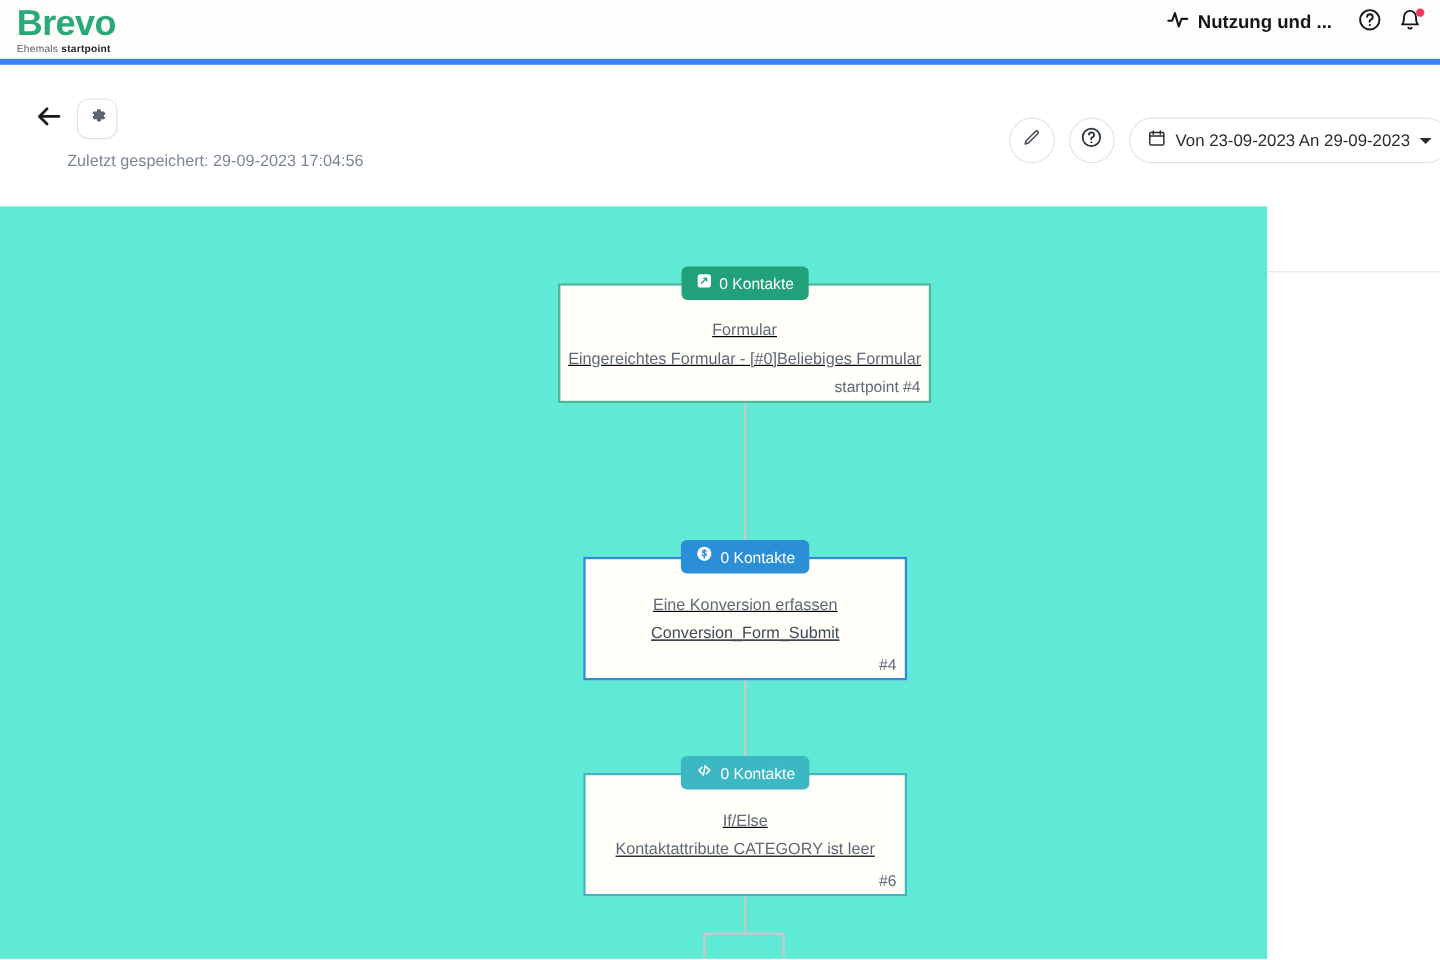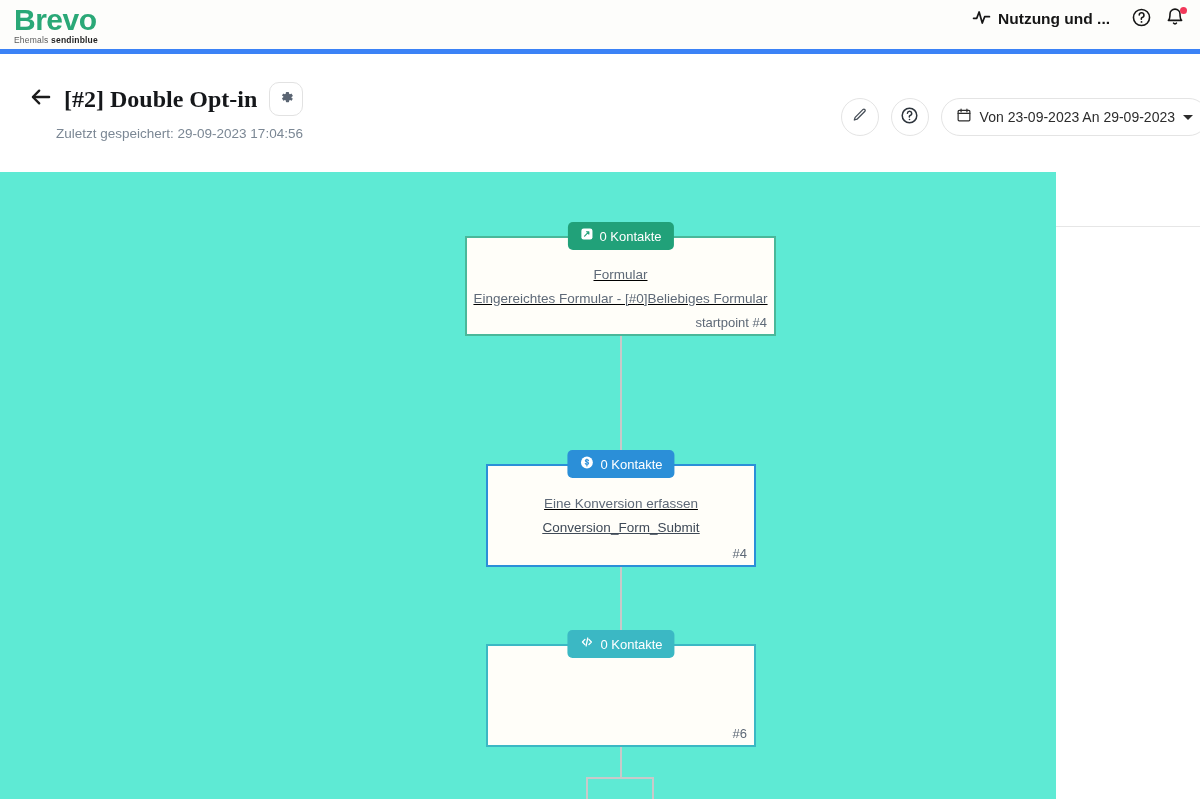--- a/index.html
+++ b/index.html
@@ -158,21 +158,21 @@
     background: transparent;
   }
 </style>
 </head>
 <body>
 
 <div class="topbar">
 
   <div class="logo-wrap">
     <div class="logo-main">Brevo</div>
-    <div class="logo-sub"><span>Ehemals </span><b>sendinblue</b></div>
+    <div class="logo-sub"><span>Ehemals </span><b>startpoint</b></div>
   </div>
 
   <div class="top-right">
 
     <div class="tr-item">
       <span>
         <svg width="19" height="19" viewBox="0 0 24 24" fill="none" stroke="#161616" stroke-width="2.2" stroke-linecap="round" stroke-linejoin="round">
             <polyline points="2,13 6,13 9,5 13,19 16,11 22,11"></polyline>
           </svg>
       </span>
@@ -205,21 +205,20 @@
 
 <div class="page-head">
 
   <div class="title-row">
     <span class="back-arrow">
       <svg width="22" height="18" viewBox="0 0 24 20" fill="none" stroke="#1b1b1b" stroke-width="2.6" stroke-linecap="round" stroke-linejoin="round">
           <path d="M21 10H3.5"></path>
           <path d="M10 3L3 10l7 7"></path>
         </svg>
     </span>
-    <span class="page-title">[#2] Double Opt-in</span>
     <span class="gear-btn">
       <span>
         <svg width="17" height="17" viewBox="0 0 24 24" fill="#5a6472">
             <path d="M12 8.3a3.7 3.7 0 1 0 0 7.4 3.7 3.7 0 0 0 0-7.4zm0 5.6a1.9 1.9 0 1 1 0-3.8 1.9 1.9 0 0 1 0 3.8z"></path>
             <path d="M20.6 13.6l-1.5-.9a7.4 7.4 0 0 0 0-1.4l1.5-.9a.7.7 0 0 0 .3-.9l-1.5-2.6a.7.7 0 0 0-.9-.3l-1.6.7a7.3 7.3 0 0 0-1.2-.7l-.2-1.7a.7.7 0 0 0-.7-.6h-3a.7.7 0 0 0-.7.6l-.2 1.7c-.4.2-.8.4-1.2.7l-1.6-.7a.7.7 0 0 0-.9.3L5.8 8.5a.7.7 0 0 0 .2.9l1.5.9a7.4 7.4 0 0 0 0 1.4l-1.5.9a.7.7 0 0 0-.2.9l1.5 2.6c.2.3.6.4.9.3l1.6-.7c.4.3.8.5 1.2.7l.2 1.7c0 .3.3.6.7.6h3c.4 0 .7-.3.7-.6l.2-1.7c.4-.2.8-.4 1.2-.7l1.6.7c.3.1.7 0 .9-.3l1.5-2.6a.7.7 0 0 0-.4-.9z"></path>
           </svg>
       </span>
     </span>
   </div>
 
@@ -305,16 +304,20 @@
     <div class="node-badge" style="background:#3bb8c4;">
       <span>
         <svg width="15" height="14" viewBox="0 0 24 24" fill="none" stroke="#ffffff" stroke-width="2.3" stroke-linecap="round" stroke-linejoin="round">
             <path d="M8.6 7.5L4.4 12l4.2 4.5"></path>
             <path d="M15.4 7.5L19.6 12l-4.2 4.5"></path>
             <path d="M13.4 5.2l-2.8 13.6"></path>
           </svg>
       </span>
       <span class="badge-text">0 Kontakte</span>
     </div>
+    <div class="node-body">
+      <div class="node-line1">If/Else</div>
+      <div class="node-line2">Kontaktattribute CATEGORY ist leer</div>
+    </div>
     <div class="node-tag">#6</div>
   </div>
 
 </div>
 
 </body></html>

